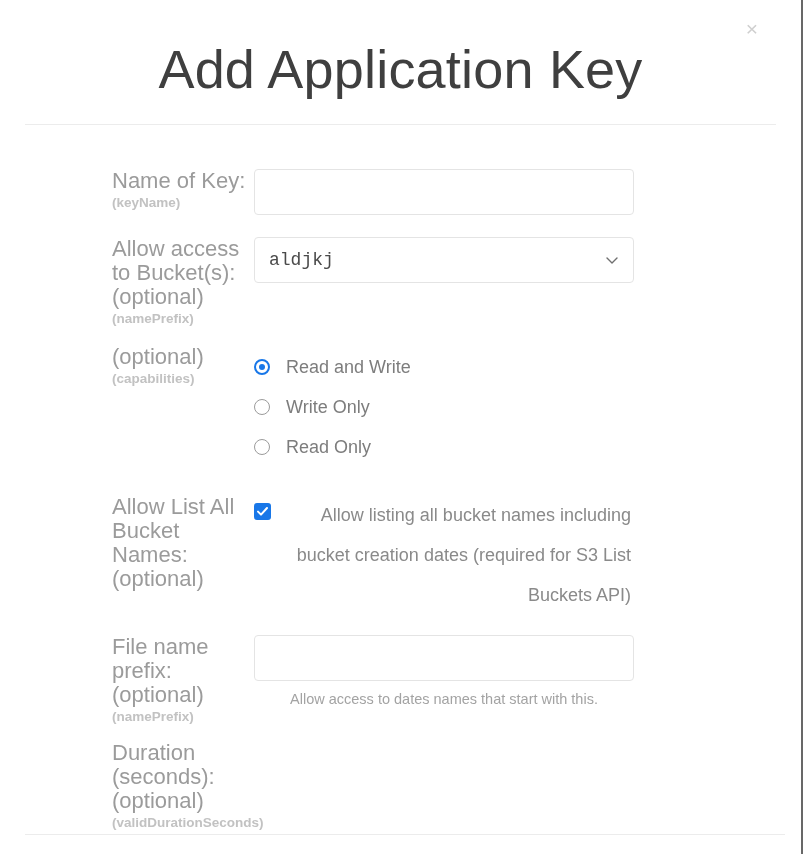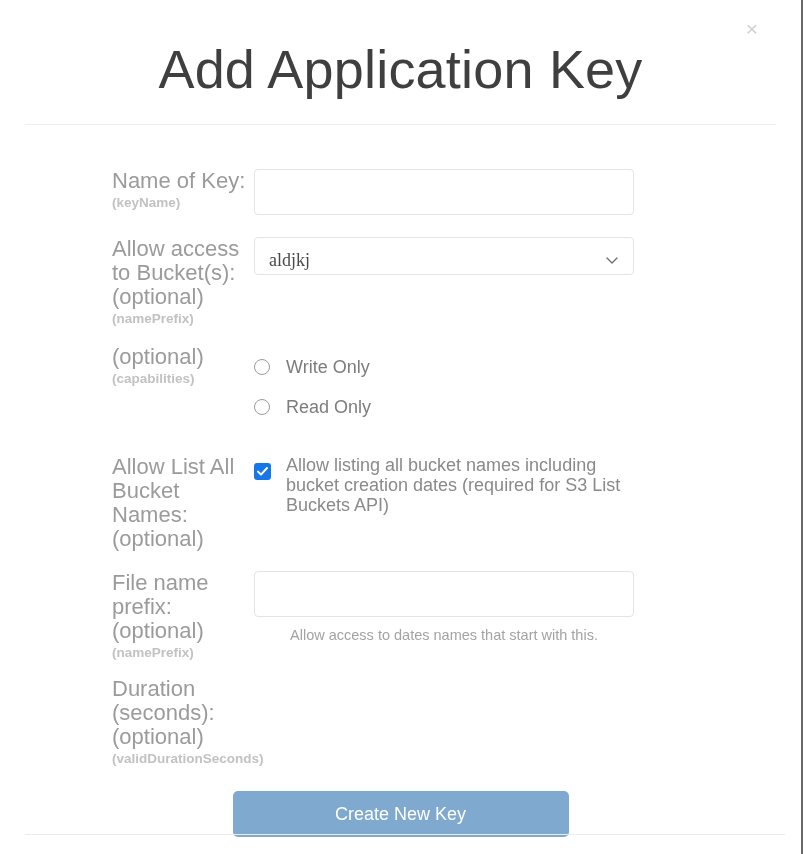--- a/index.html
+++ b/index.html
@@ -113,28 +113,28 @@
     outline: none;
   }
 
   .select-wrap {
     position: relative;
     width: 380px;
   }
   .sel-input {
     display: block;
     width: 380px;
-    height: 38px;
+    height: 46px;
     border: 1px solid #e4e4e4;
     border-radius: 4px;
     background: #fff;
     font-size: 18px;
     color: #4a4a4a;
     padding: 0 34px 0 14px;
-    font-family: Liberation Serif, serif;
+    font-family: Liberation Mono, monospace;
     appearance: none;
     -webkit-appearance: none;
     outline: none;
     line-height: 44px;
   }
   .chevron {
     position: absolute;
     right: 14px;
     top: 15px;
     pointer-events: none;
@@ -194,22 +194,23 @@
     background: #1877e8;
     flex: 0 0 17px;
     margin-right: 15px;
     margin-top: 8px;
     position: relative;
   }
   .check-mark svg { position: absolute; left: 2px; top: 2px; }
   .check-txt {
     font-size: 18px;
     color: #8a8a8a;
-    line-height: 20px;
+    line-height: 40px;
     width: 345px;
+    text-align: right;
   }
 
   .btn-row {
     display: flex;
     justify-content: center;
     padding-top: 22px;
   }
   .primary-btn {
     width: 336px;
     height: 46px;
@@ -282,20 +283,24 @@
 
     <div class="gap-b"></div>
 
     <div class="row">
       <div class="label-col">
         <div class="lbl">(optional)</div>
         <div class="lbl-sub">(capabilities)</div>
       </div>
       <div class="field-col">
         <div class="radio-group">
+          <div class="radio-row">
+            <span class="radio-mark on"></span>
+            <span class="radio-txt">Read and Write</span>
+          </div>
           <div class="radio-row">
             <span class="radio-mark"></span>
             <span class="radio-txt">Write Only</span>
           </div>
           <div class="radio-row">
             <span class="radio-mark"></span>
             <span class="radio-txt">Read Only</span>
           </div>
         </div>
       </div>

